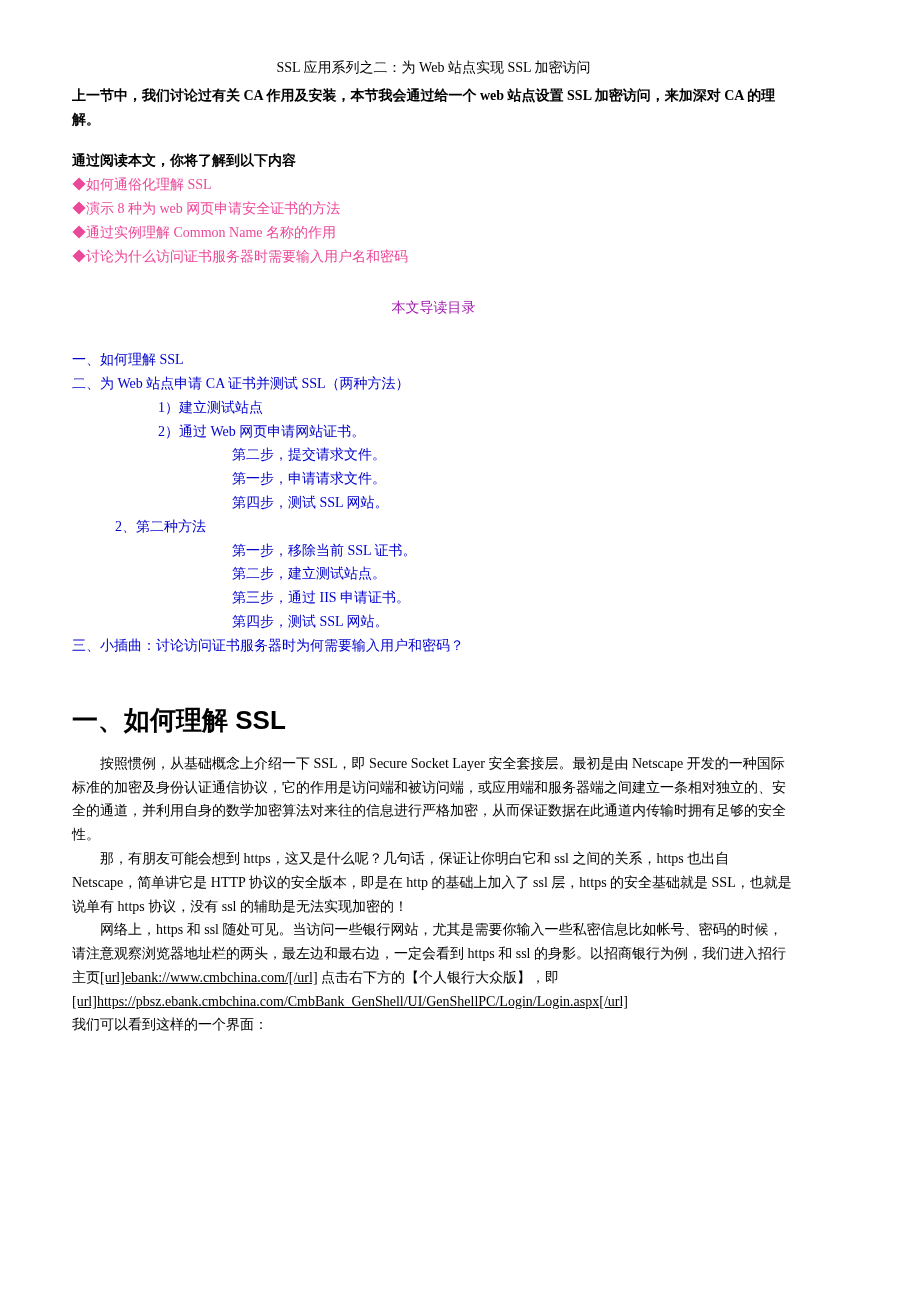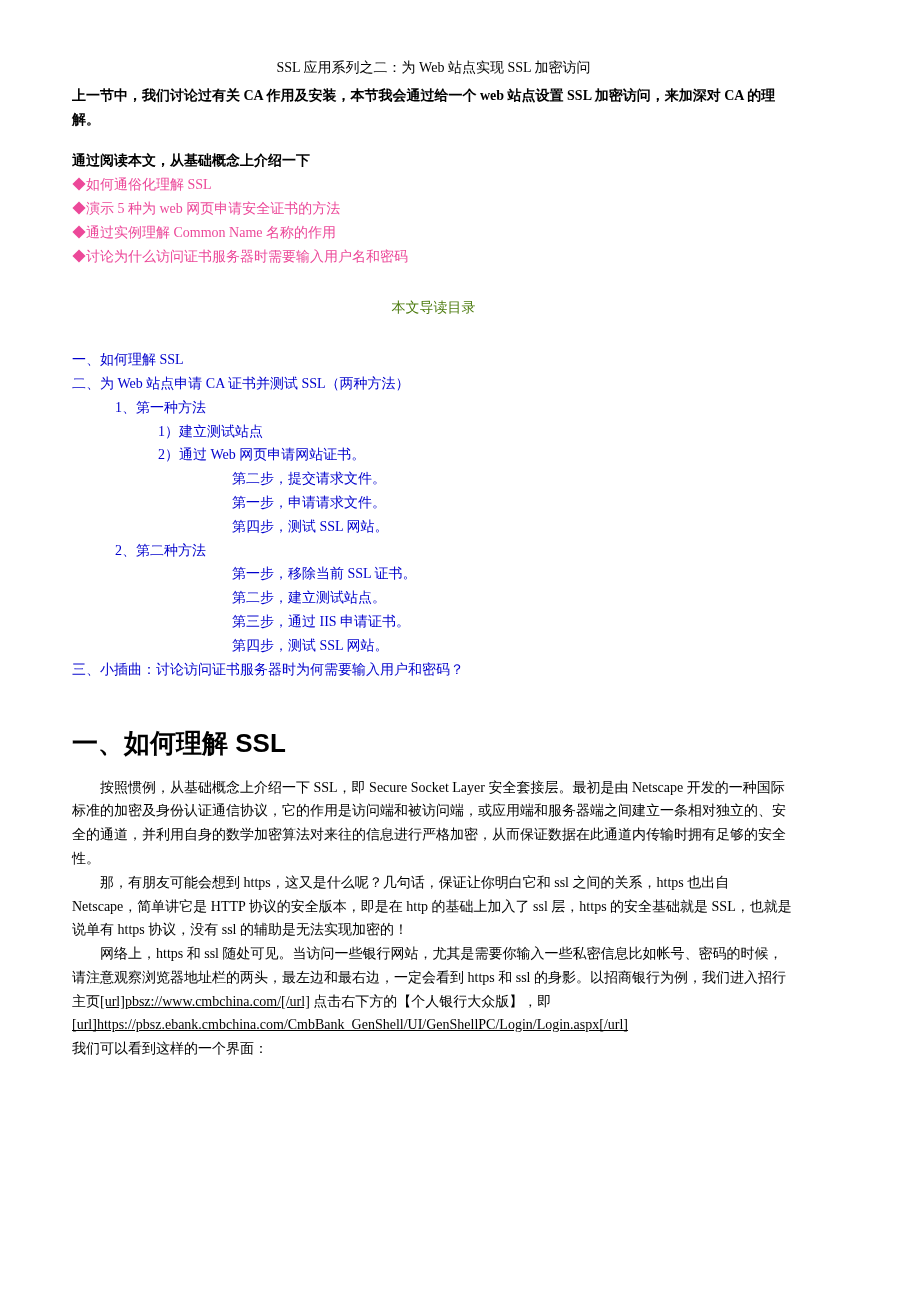--- a/index.html
+++ b/index.html
@@ -25,21 +25,21 @@
   .para {
     margin: 0;
     font-weight: bold;
   }
   .bullet-row {
     color: #ec4899;
     margin: 0;
   }
   .toc-title {
     text-align: center;
-    color: #4d7c0f;
+    color: #a21caf;
     margin: 28px 0 28px 0;
   }
   .toc-line {
     color: #0000cc;
     margin: 0;
   }
   .indent1 { padding-left: 43px; }
   .indent2 { padding-left: 86px; }
   .indent3 { padding-left: 160px; }
   .spacer-m { height: 18px; }
@@ -68,50 +68,49 @@
 <body>
 
 <div class="page">
 
   <p class="title">SSL 应用系列之二：为 Web 站点实现 SSL 加密访问</p>
 
   <p class="para">上一节中，我们讨论过有关 CA 作用及安装，本节我会通过给一个 web 站点设置 SSL 加密访问，来加深对 CA 的理解。</p>
 
   <div class="spacer-m"></div>
 
-  <p class="para">通过阅读本文，从基础概念上介绍一下</p>
+  <p class="para">通过阅读本文，你将了解到以下内容</p>
 
   <p class="bullet-row">◆如何通俗化理解 SSL</p>
-  <p class="bullet-row">◆演示 5 种为 web 网页申请安全证书的方法</p>
+  <p class="bullet-row">◆演示 8 种为 web 网页申请安全证书的方法</p>
   <p class="bullet-row">◆通过实例理解 Common Name 名称的作用</p>
   <p class="bullet-row">◆讨论为什么访问证书服务器时需要输入用户名和密码</p>
 
   <p class="toc-title">本文导读目录</p>
 
   <p class="toc-line">一、如何理解 SSL</p>
   <p class="toc-line">二、为 Web 站点申请 CA 证书并测试 SSL（两种方法）</p>
-  <p class="toc-line indent1">1、第一种方法</p>
   <p class="toc-line indent2">1）建立测试站点</p>
   <p class="toc-line indent2">2）通过 Web 网页申请网站证书。</p>
   <p class="toc-line indent3">第二步，提交请求文件。</p>
   <p class="toc-line indent3">第一步，申请请求文件。</p>
   <p class="toc-line indent3">第四步，测试 SSL 网站。</p>
   <p class="toc-line indent1">2、第二种方法</p>
   <p class="toc-line indent3">第一步，移除当前 SSL 证书。</p>
   <p class="toc-line indent3">第二步，建立测试站点。</p>
   <p class="toc-line indent3">第三步，通过 IIS 申请证书。</p>
   <p class="toc-line indent3">第四步，测试 SSL 网站。</p>
   <p class="toc-line">三、小插曲：讨论访问证书服务器时为何需要输入用户和密码？</p>
 
   <h1 class="section-h">
     <span>一、如何理解 </span><span class="latin">SSL</span>
   </h1>
 
   <p class="body-para">按照惯例，从基础概念上介绍一下 SSL，即 Secure Socket Layer 安全套接层。最初是由 Netscape 开发的一种国际标准的加密及身份认证通信协议，它的作用是访问端和被访问端，或应用端和服务器端之间建立一条相对独立的、安全的通道，并利用自身的数学加密算法对来往的信息进行严格加密，从而保证数据在此通道内传输时拥有足够的安全性。</p>
   <p class="body-para">那，有朋友可能会想到 https，这又是什么呢？几句话，保证让你明白它和 ssl 之间的关系，https 也出自 Netscape，简单讲它是 HTTP 协议的安全版本，即是在 http 的基础上加入了 ssl 层，https 的安全基础就是 SSL，也就是说单有 https 协议，没有 ssl 的辅助是无法实现加密的！</p>
 
   <p class="body-para">
-    <span>网络上，https 和 ssl 随处可见。当访问一些银行网站，尤其是需要你输入一些私密信息比如帐号、密码的时候，请注意观察浏览器地址栏的两头，最左边和最右边，一定会看到 https 和 ssl 的身影。以招商银行为例，我们进入招行主页</span><a class="link">[url]pbsz://www.cmbchina.com/[/url]</a><span> 点击右下方的【个人银行大众版】，即</span><a class="link">[url]https://pbsz.ebank.cmbchina.com/CmbBank_GenShell/UI/GenShellPC/Login/Login.aspx[/url]</a>
+    <span>网络上，https 和 ssl 随处可见。当访问一些银行网站，尤其是需要你输入一些私密信息比如帐号、密码的时候，请注意观察浏览器地址栏的两头，最左边和最右边，一定会看到 https 和 ssl 的身影。以招商银行为例，我们进入招行主页</span><a class="link">[url]ebank://www.cmbchina.com/[/url]</a><span> 点击右下方的【个人银行大众版】，即</span><a class="link">[url]https://pbsz.ebank.cmbchina.com/CmbBank_GenShell/UI/GenShellPC/Login/Login.aspx[/url]</a>
   </p>
 
   <p class="body-para no-indent">我们可以看到这样的一个界面：</p>
 
 </div>
 
 </body></html>

